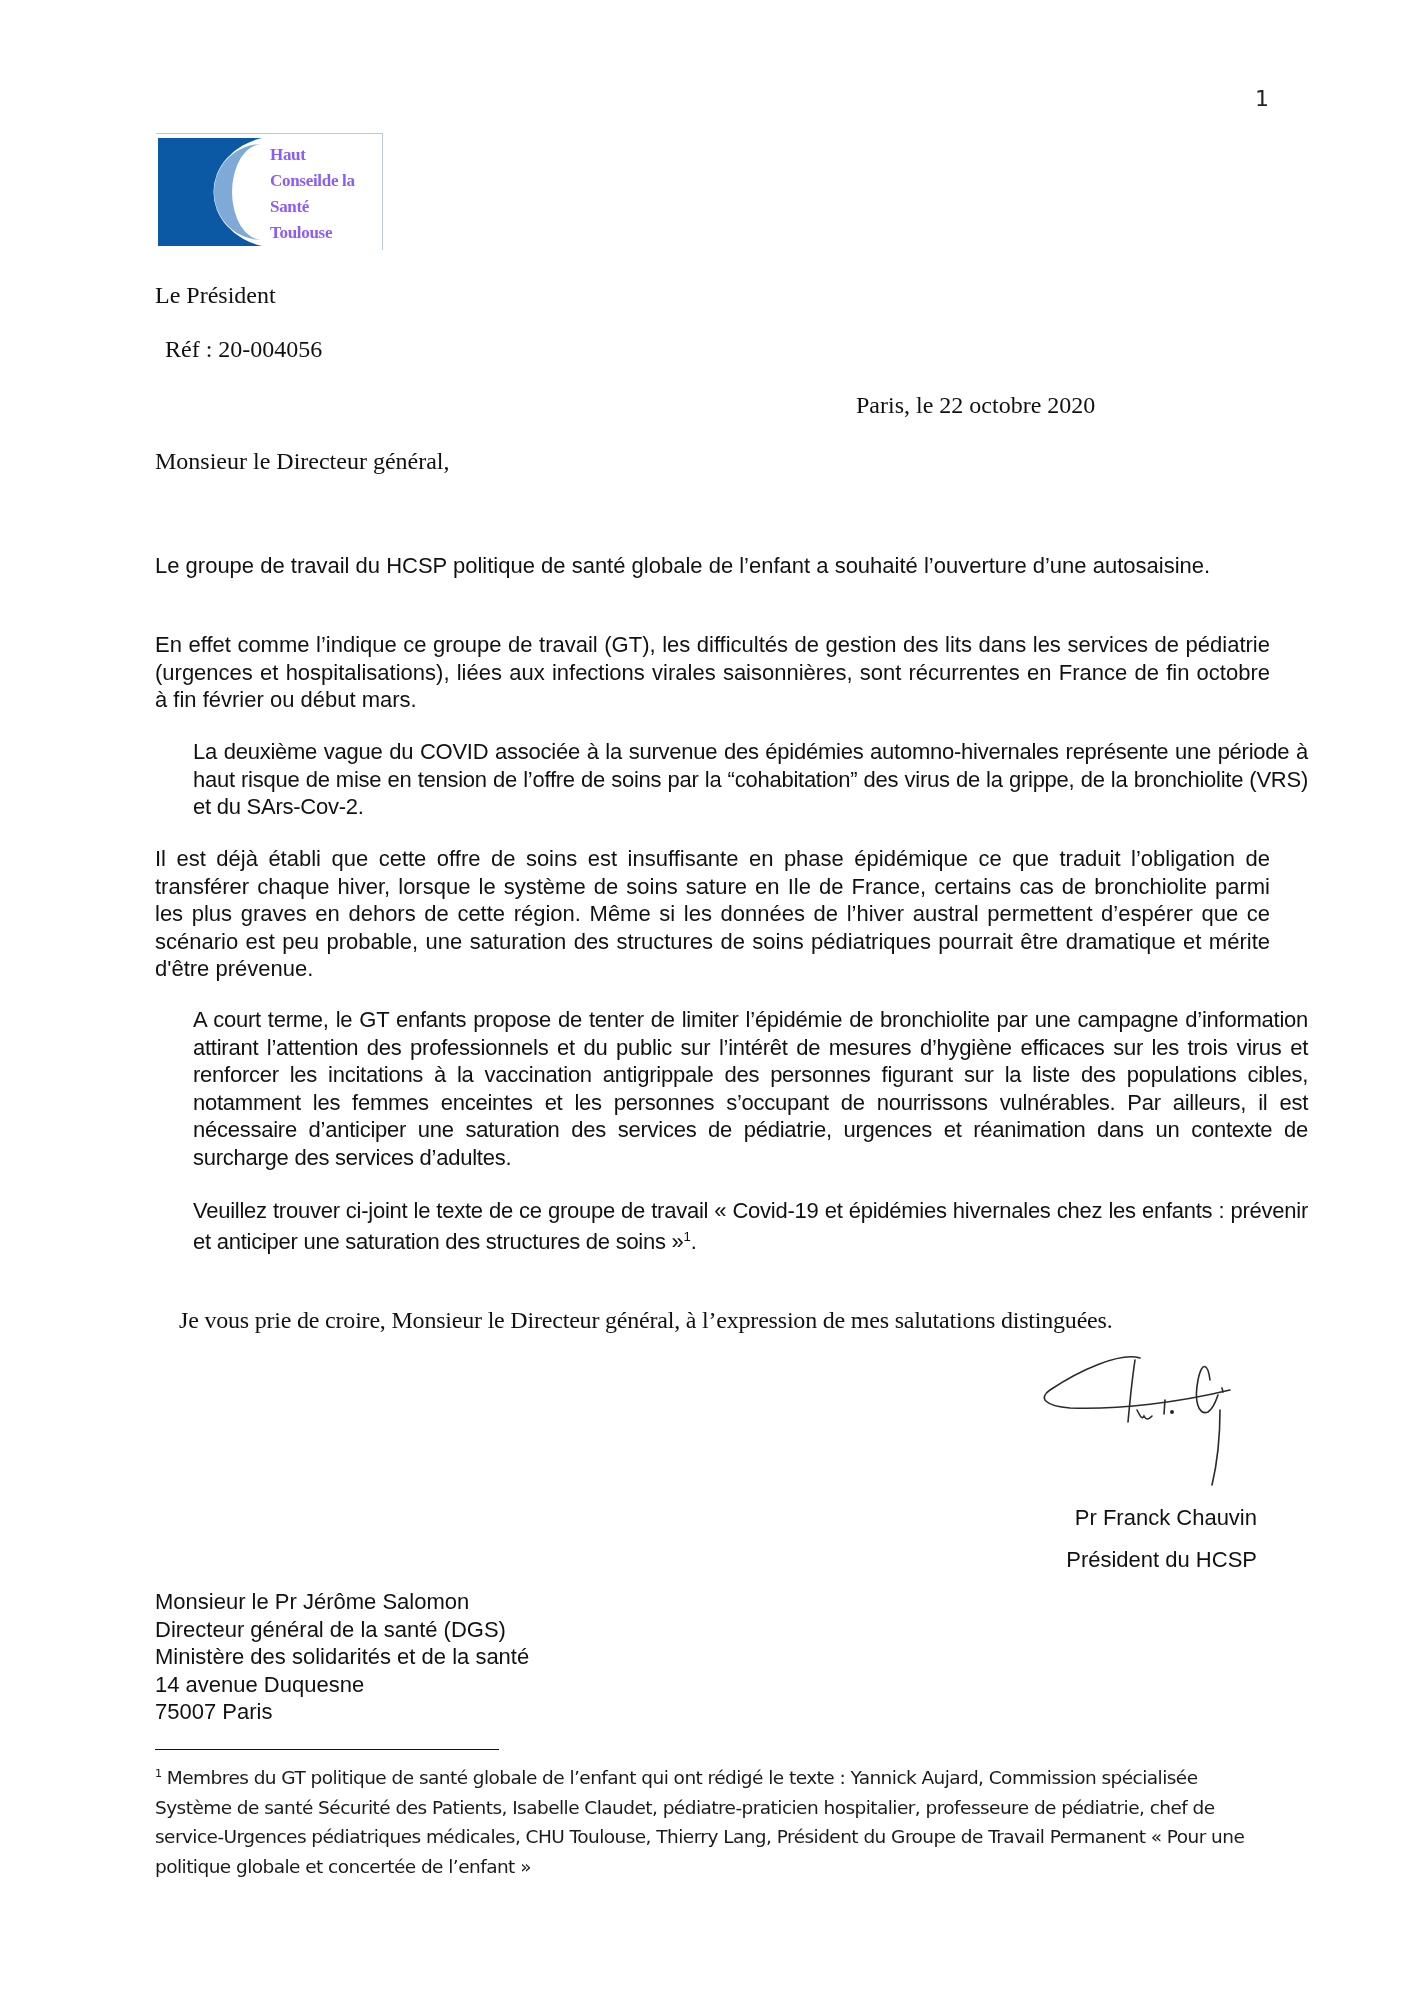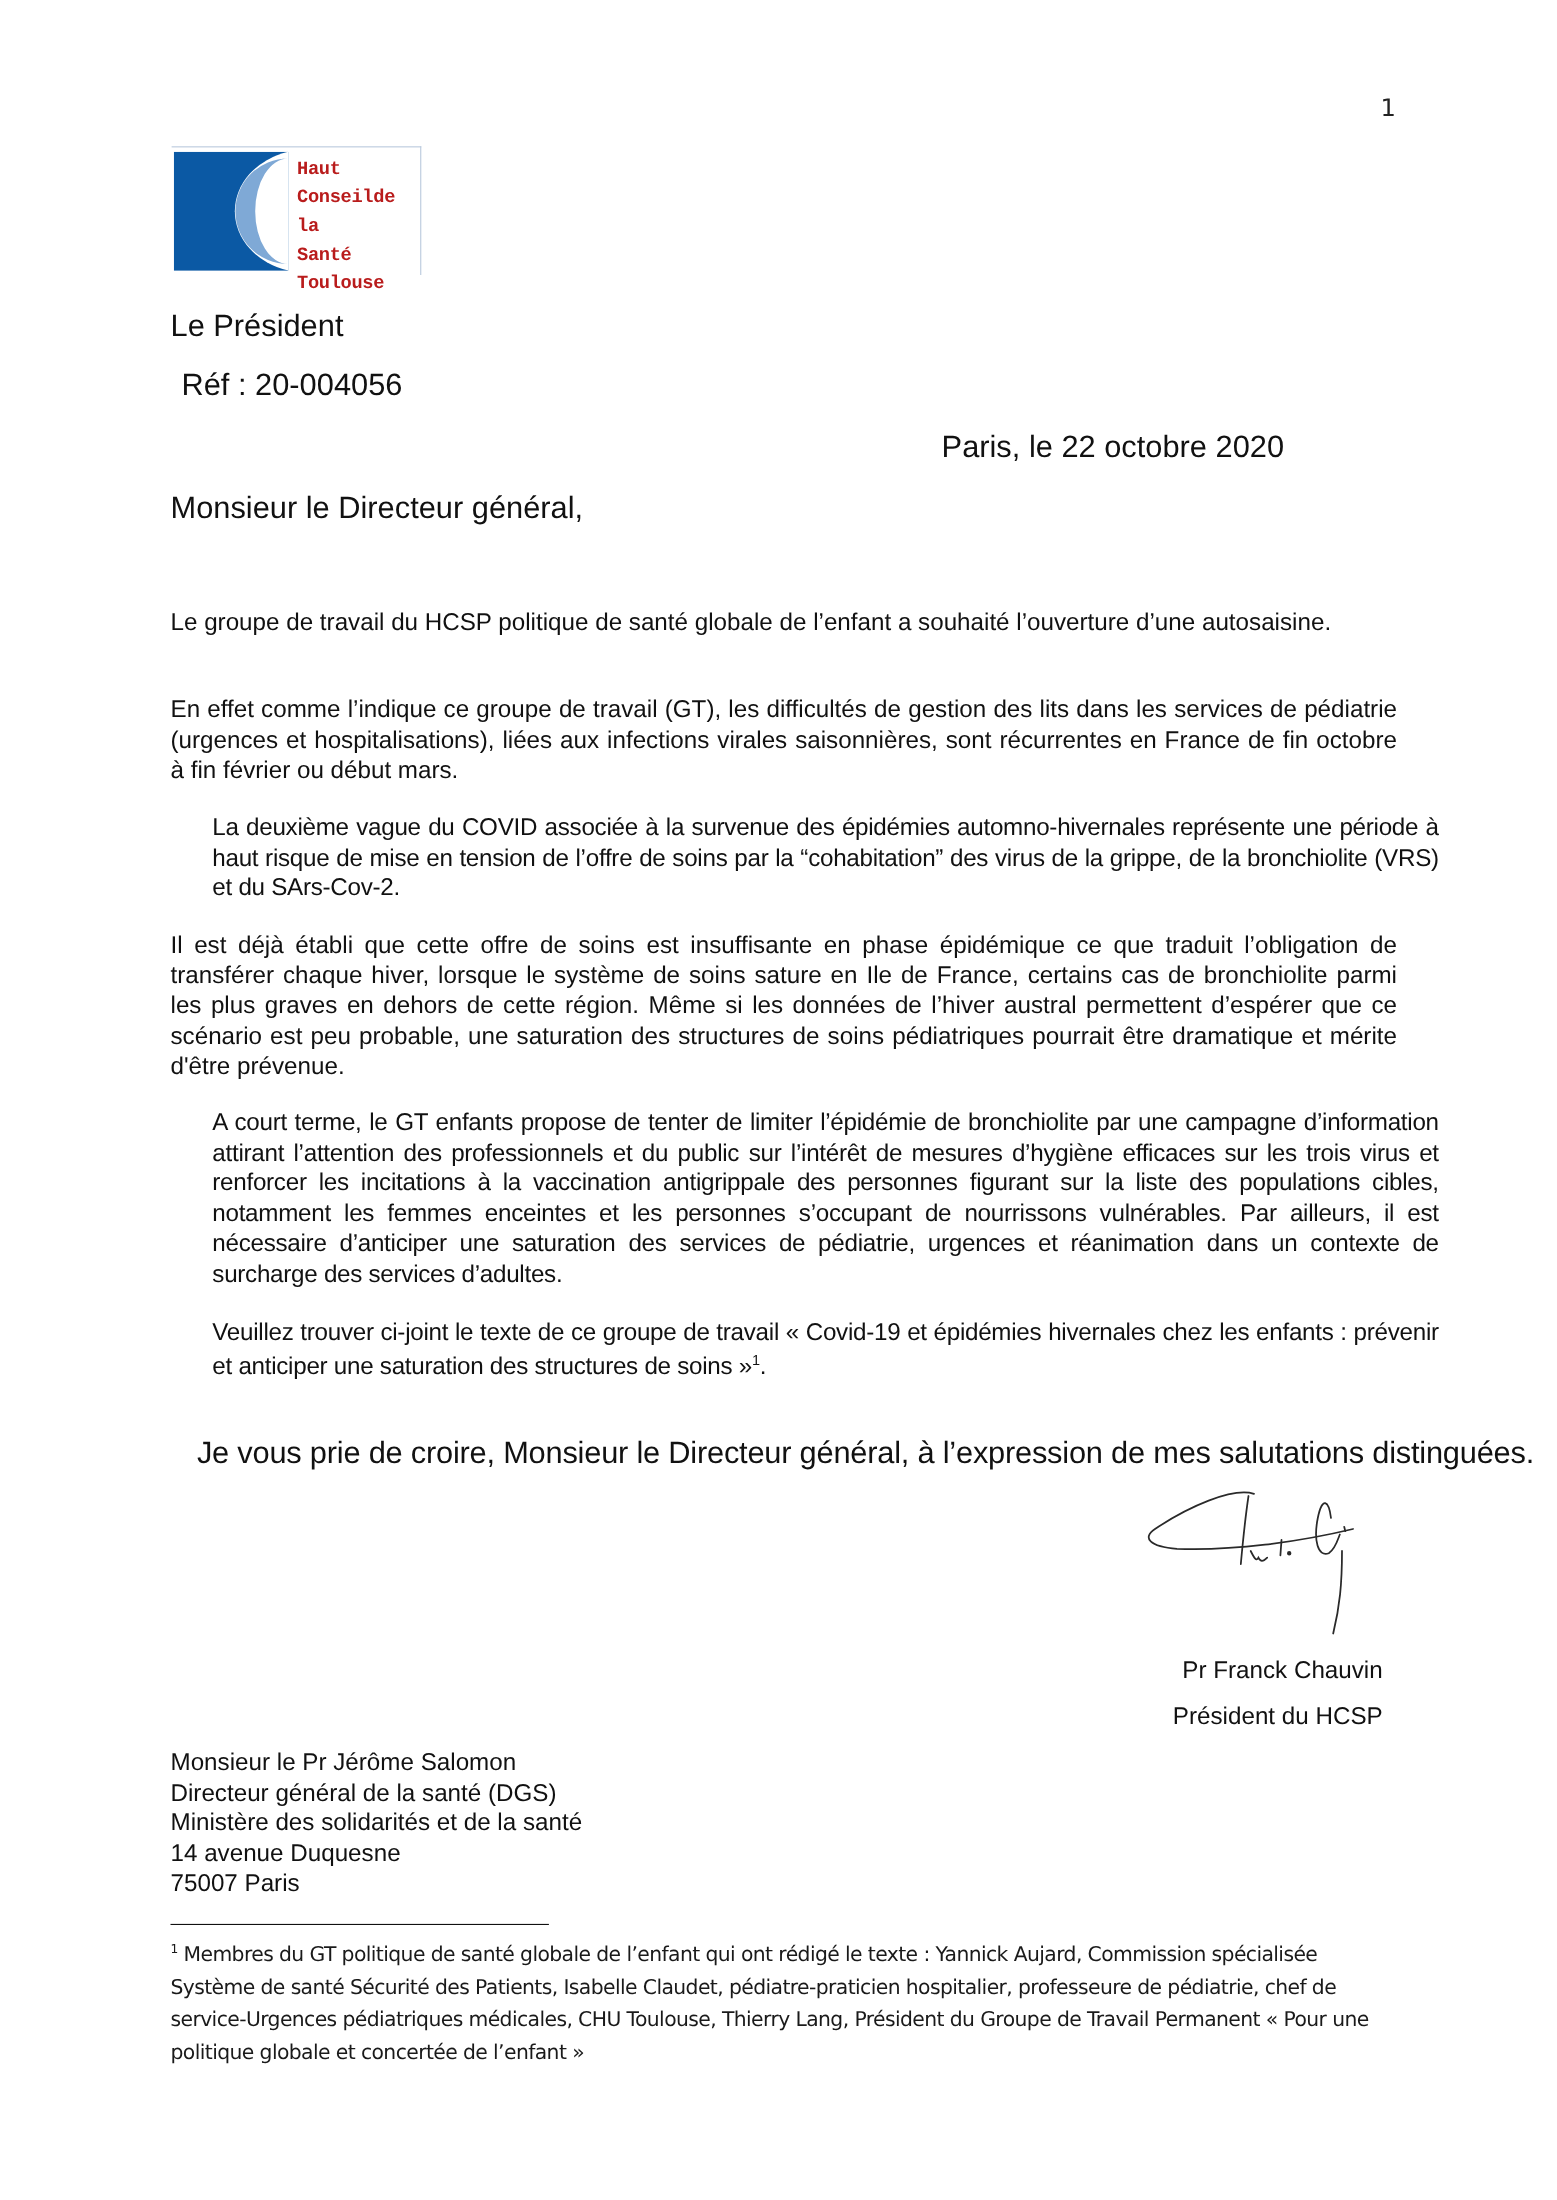--- a/index.html
+++ b/index.html
@@ -3,24 +3,24 @@
 <meta charset="utf-8">
 <style>
   html, body { margin: 0; padding: 0; background: #ffffff; }
   body { width: 1415px; height: 2000px; position: relative; overflow: hidden;
          font-family: "Liberation Sans", sans-serif; color: #111; }
   .abs { position: absolute; }
   .page-number { left: 1255px; top: 86px; font-size: 22px; font-family: "DejaVu Sans", sans-serif; color: #222; }
 
   .logo { left: 156px; top: 133px; width: 227px; height: 117px; border-top: 1px solid #b9c9dd; border-right: 1px solid #b9c9dd; box-sizing: border-box; }
   .logo svg { position: absolute; left: 2px; top: 4px; }
-  .logo-text { position: absolute; left: 114px; top: 8px; font-family: Liberation Mono, monospace; font-weight: bold; font-size: 17px; line-height: 26px; color: #b91c1c; letter-spacing: -0.3px; }
+  .logo-text { position: absolute; left: 114px; top: 8px; font-family: Liberation Serif, serif; font-weight: bold; font-size: 17px; line-height: 26px; color: #8b5cf6; letter-spacing: -0.3px; }
   .logo-text .small { font-size: 17px; font-weight: bold; }
 
-  .line { font-size: 28px; line-height: 27.5px; white-space: nowrap; }
+  .line { font-size: 24px; line-height: 27.5px; white-space: nowrap; font-family: Liberation Serif, serif; }
   .para { left: 155px; width: 1115px; font-size: 22px; line-height: 27.6px; text-align: justify; }
   .para-narrow { letter-spacing: -0.25px; margin-left: 38px; }
 
   .sig { left: 1040px; top: 1350px; }
   .right-line { right: 158px; font-size: 22px; line-height: 27px; text-align: left; white-space: nowrap; }
 
   .address { left: 155px; top: 1588px; font-size: 22px; line-height: 27.5px; }
   .address div { white-space: nowrap; }
 
   .fn-rule { left: 155px; top: 1749px; width: 344px; height: 0; border-top: 1.5px solid #111; }

